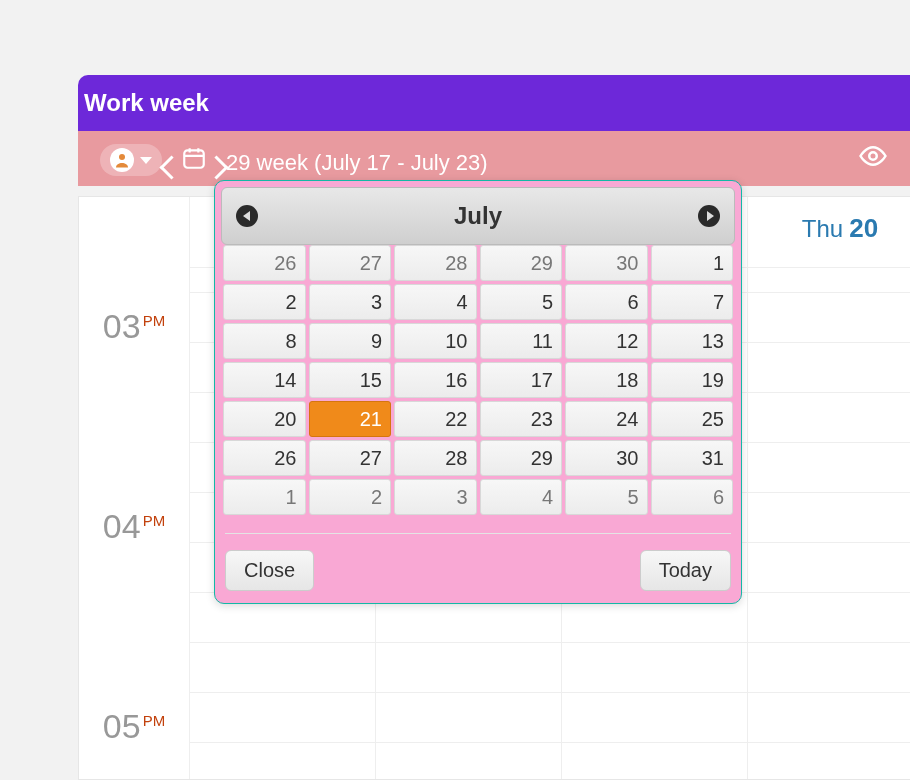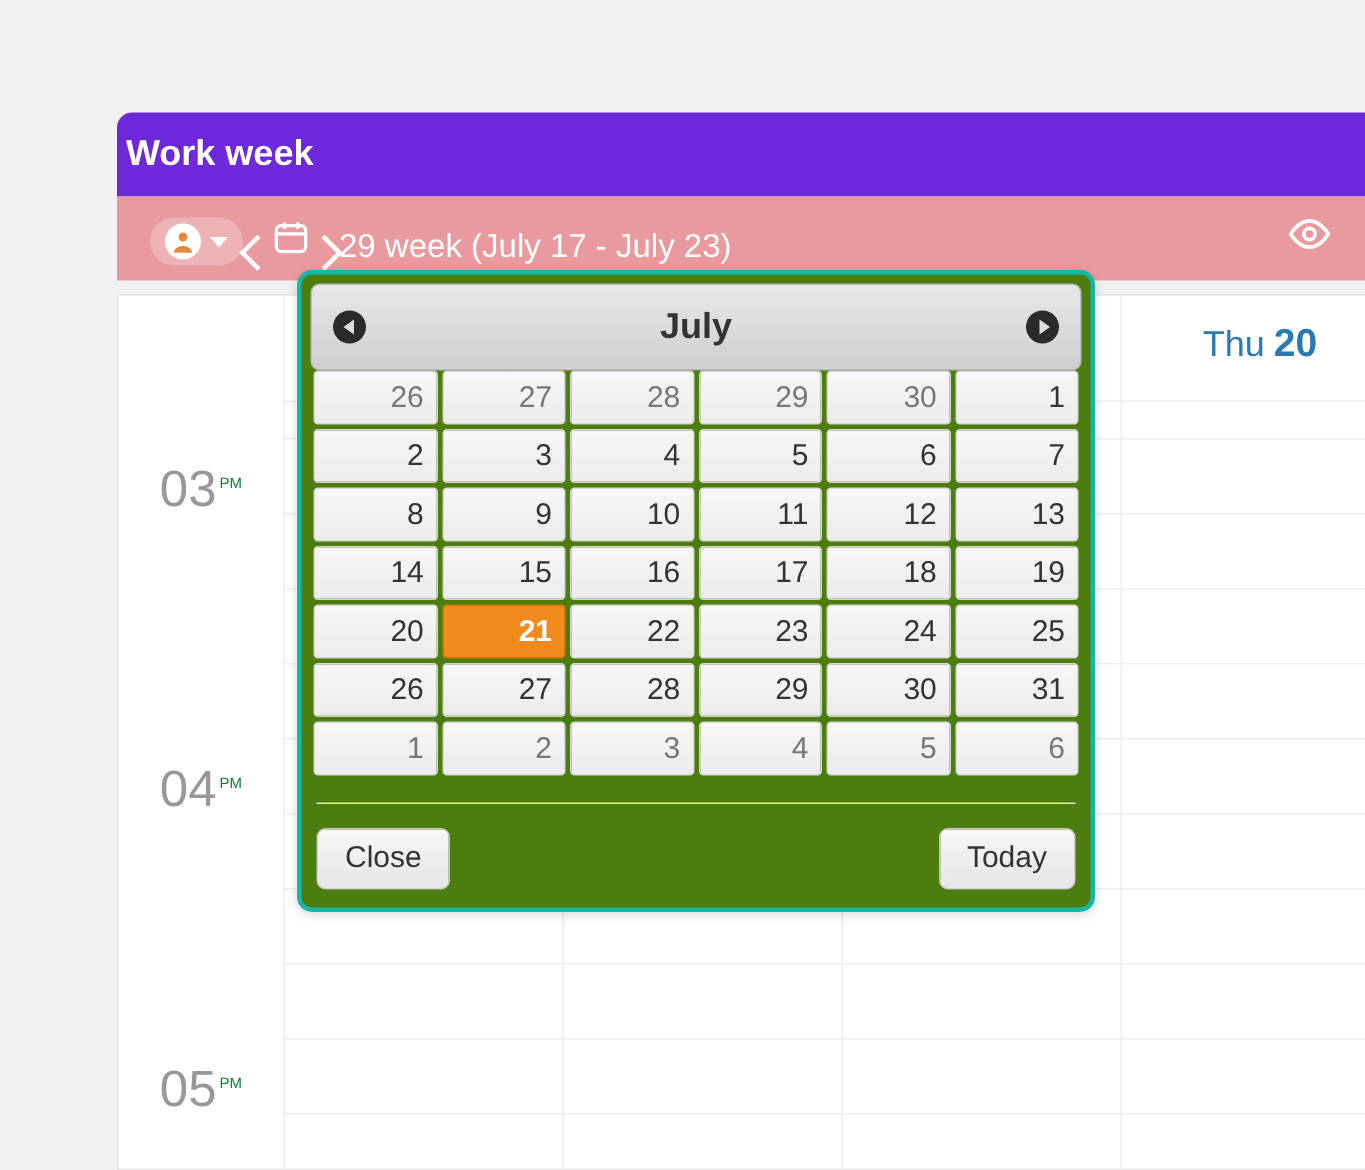--- a/index.html
+++ b/index.html
@@ -13,43 +13,43 @@
 .caret-down{width:0;height:0;border-left:6px solid transparent;border-right:6px solid transparent;border-top:7px solid #fff}
 .nav-arrow{width:14px;height:14px;border:3px solid #fff;border-right:none;border-bottom:none;transform:rotate(-45deg);cursor:pointer}
 .nav-arrow.next{transform:rotate(135deg)}
 .cal-icon svg{width:26px;height:26px;stroke:#fff;fill:none;stroke-width:2}
 .period{font-size:22px;font-weight:500}
 .tb-spacer{flex:1}
 .eye svg{width:30px;height:30px;stroke:#fff;fill:none;stroke-width:2}
 .grid{position:absolute;left:78px;top:196px;right:0;bottom:0;background:#fff;border:1px solid #e6e6e6;border-right:none}
 .timecol{position:absolute;left:0;top:0;bottom:0;width:110px;border-right:1px solid #eee}
 .hour{position:absolute;left:0;width:100%;font-size:34px;color:#989898;font-weight:300;text-align:center}
-.hour .ampm{font-size:10px;vertical-align:super;margin-left:2px;color:#15803d;font-weight:500}
+.hour .ampm{font-size:15px;vertical-align:super;margin-left:2px;color:#c2410c;font-weight:500}
 .daycols{position:absolute;left:110px;right:0;top:0;bottom:0}
 .daycol{position:absolute;top:0;bottom:0;border-right:1px solid #eee}
 .dayhead{text-align:center;font-size:24px;padding:16px 0;color:#666}
 .dayhead .dnum{font-weight:700;font-size:26px;margin-left:6px}
 .dayhead.today{color:#2a7ab0}
 .dayhead.today .dnum{color:#2a7ab0}
 .slotline{position:absolute;left:110px;right:0;height:1px;background:#eee}
 
-.popup{position:absolute;left:198px;top:180px;width:514px;background:#4d7c0f;border:3px solid #14b8a6;border-radius:10px;padding:6px;box-shadow:0 2px 8px rgba(0,0,0,.15)}
+.popup{position:absolute;left:214px;top:180px;width:514px;background:#f9a8d4;border:1px solid #14b8a6;border-radius:10px;padding:6px;box-shadow:0 2px 8px rgba(0,0,0,.15)}
 .pop-head{position:relative;background:linear-gradient(#e8e8e8,#cfcfcf);border:1px solid #bbb;border-radius:6px;text-align:center;font-size:24px;font-weight:600;color:#333;padding:14px 0}
 .pop-head .circ{position:absolute;top:50%;transform:translateY(-50%);width:22px;height:22px;border-radius:50%;background:#2a2a2a;display:flex;align-items:center;justify-content:center;cursor:pointer}
 .pop-head .circ.left{left:14px}
 .pop-head .circ.right{right:14px}
 .pop-head .tri{width:0;height:0;border-top:5px solid transparent;border-bottom:5px solid transparent}
 .pop-head .circ.left .tri{border-right:7px solid #ddd;margin-left:-2px}
 .pop-head .circ.right .tri{border-left:7px solid #ddd;margin-right:-2px}
 .dowrow{display:flex;justify-content:space-around;margin:14px 0 8px 0}
 .dowrow div{flex:1;text-align:center;font-weight:700;font-size:20px;color:#222}
 .daysgrid{display:grid;grid-template-columns:repeat(6,1fr);gap:3px;padding:0 2px}
 .dcell{background:linear-gradient(#f7f7f7,#ececec);border:1px solid #d8d8d8;border-radius:3px;height:36px;display:flex;align-items:center;justify-content:flex-end;padding-right:8px;font-size:20px;color:#333;cursor:pointer;box-sizing:border-box}
 .dcell.other{color:#777}
-.dcell.sel{background:#f08a1a;border-color:#d5760f;color:#fff;font-weight:700}
+.dcell.sel{background:#f08a1a;border-color:#d5760f;color:#fff;font-weight:400}
 .pop-foot{display:flex;justify-content:space-between;margin:18px 4px 6px 4px;border-top:1px solid #e4e4e4;padding-top:16px}
 .pbtn{background:linear-gradient(#f7f7f7,#e6e6e6);border:1px solid #ccc;border-radius:6px;padding:8px 18px;font-size:20px;color:#333;cursor:pointer}
 </style>
 </head>
 <body>
 <div class="stage">
 
 <div class="panel">
   <div class="titlebar">Work week</div>
   <div class="toolbar">

